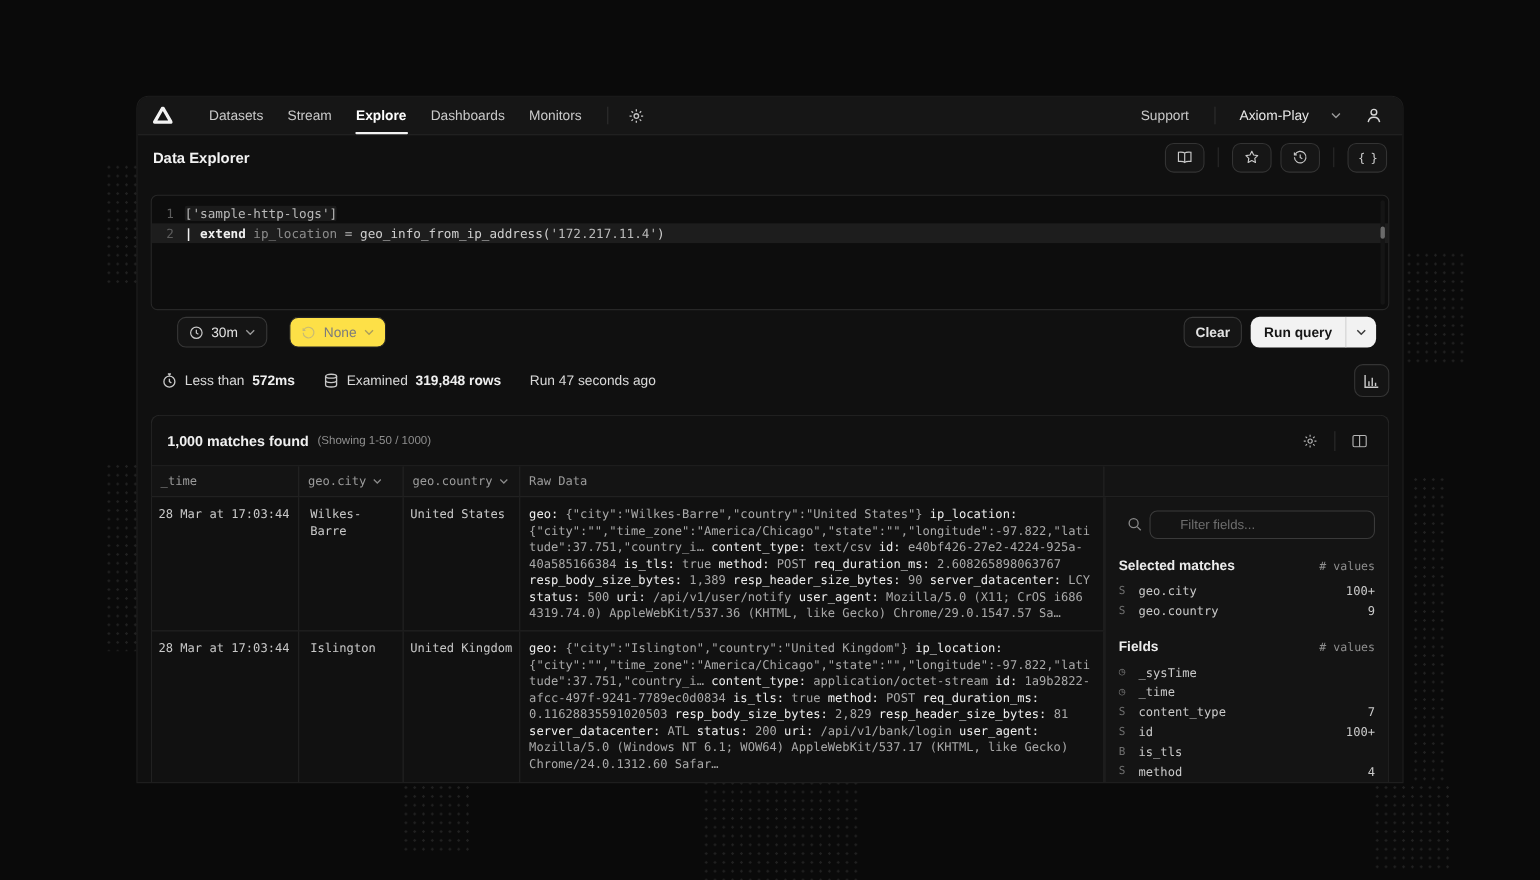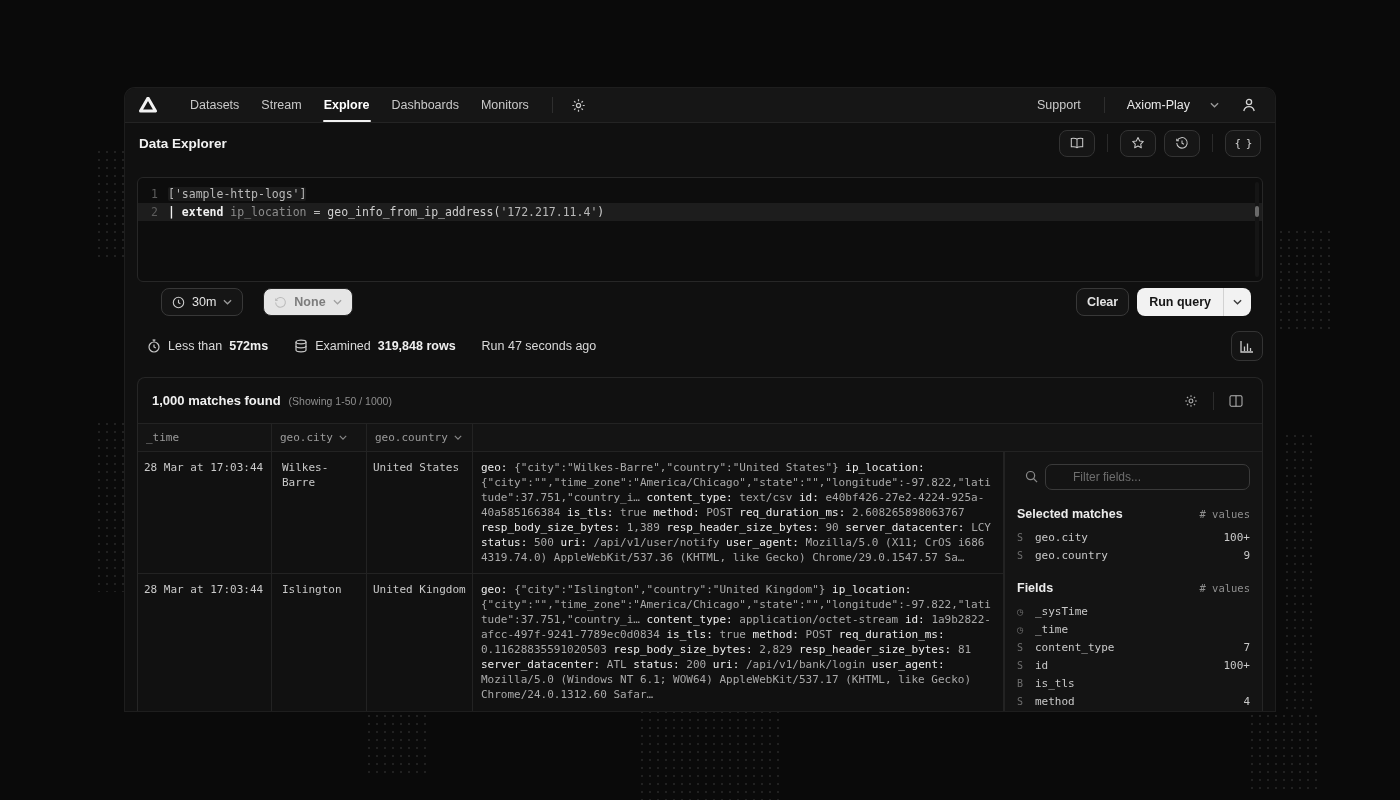--- a/index.html
+++ b/index.html
@@ -47,21 +47,21 @@
   .tok-id { color:#8d8d8d; }
   .tok-fn { color:#cfcfcf; }
   .tok-str { color:#b9b9b9; }
   .ed-scrollbar { position:absolute; top:4px; right:3px; width:4px; bottom:4px; background:#151515; border-radius:2px; }
   .ed-thumb { position:absolute; top:24px; right:0; width:4px; height:11px; background:#6a6a6a; border-radius:2px; }
 
   
   .qtoolbar { display:flex; align-items:center; gap:8px; padding:6px 12px 0 12px; flex:none; }
   .btn { height:28px; display:inline-flex; align-items:center; gap:7px; padding:0 10px; border:1px solid #383838;
          border-radius:8px; background:#151515; color:#e3e3e3; font-size:12.5px; font-weight:bold; cursor:pointer;margin-left:12px; }
-  .btn.muted { border-color:#242424; background:#e5e5e5; color:#7c7c7c; font-weight:bold;justify-content:space-between; }
+  .btn.muted { border-color:#242424; background:#fde047; color:#7c7c7c; font-weight:normal;justify-content:space-between; }
   .btn.muted svg { opacity:.55; }
   .spacer { flex:1; }
   .btn.plain { font-weight:normal; }
   .btn-run { height:28px; display:inline-flex; align-items:stretch; border-radius:8px; background:#f2f2f2; color:#161616;
              font-size:12.5px; font-weight:bold; cursor:pointer; overflow:hidden; }
   .btn-run .run-label { display:flex; align-items:center; padding:0 12px; }
   .btn-run .run-caret { display:flex; align-items:center; padding:0 9px; border-left:1px solid #d2d2d2; }
 
   
   .statusline { display:flex; align-items:center; gap:26px; padding:15px 12px 0 22px; font-size:12.5px; color:#d9d9d9; flex:none; }
@@ -320,20 +320,23 @@
         <svg width="8" height="5" viewBox="0 0 10 6" fill="none" stroke="#8a8a8a" stroke-width="1.4">
             <path d="M1 1l4 4 4-4"></path>
           </svg>
       </div>
       <div class="th col-country">
         <span>geo.country</span>
         <svg width="8" height="5" viewBox="0 0 10 6" fill="none" stroke="#8a8a8a" stroke-width="1.4">
             <path d="M1 1l4 4 4-4"></path>
           </svg>
       </div>
+      <div class="th col-raw">
+          <span>Raw Data</span>
+        </div>
       <div class="th col-fieldsgap"></div>
     </div>
 
     <div class="res-body">
       <div class="rows-col">
 
         <div class="trow">
           <div class="td col-time">28 Mar at 17:03:44</div>
           <div class="td col-city">Wilkes-Barre</div>
           <div class="td col-country">United States</div>

